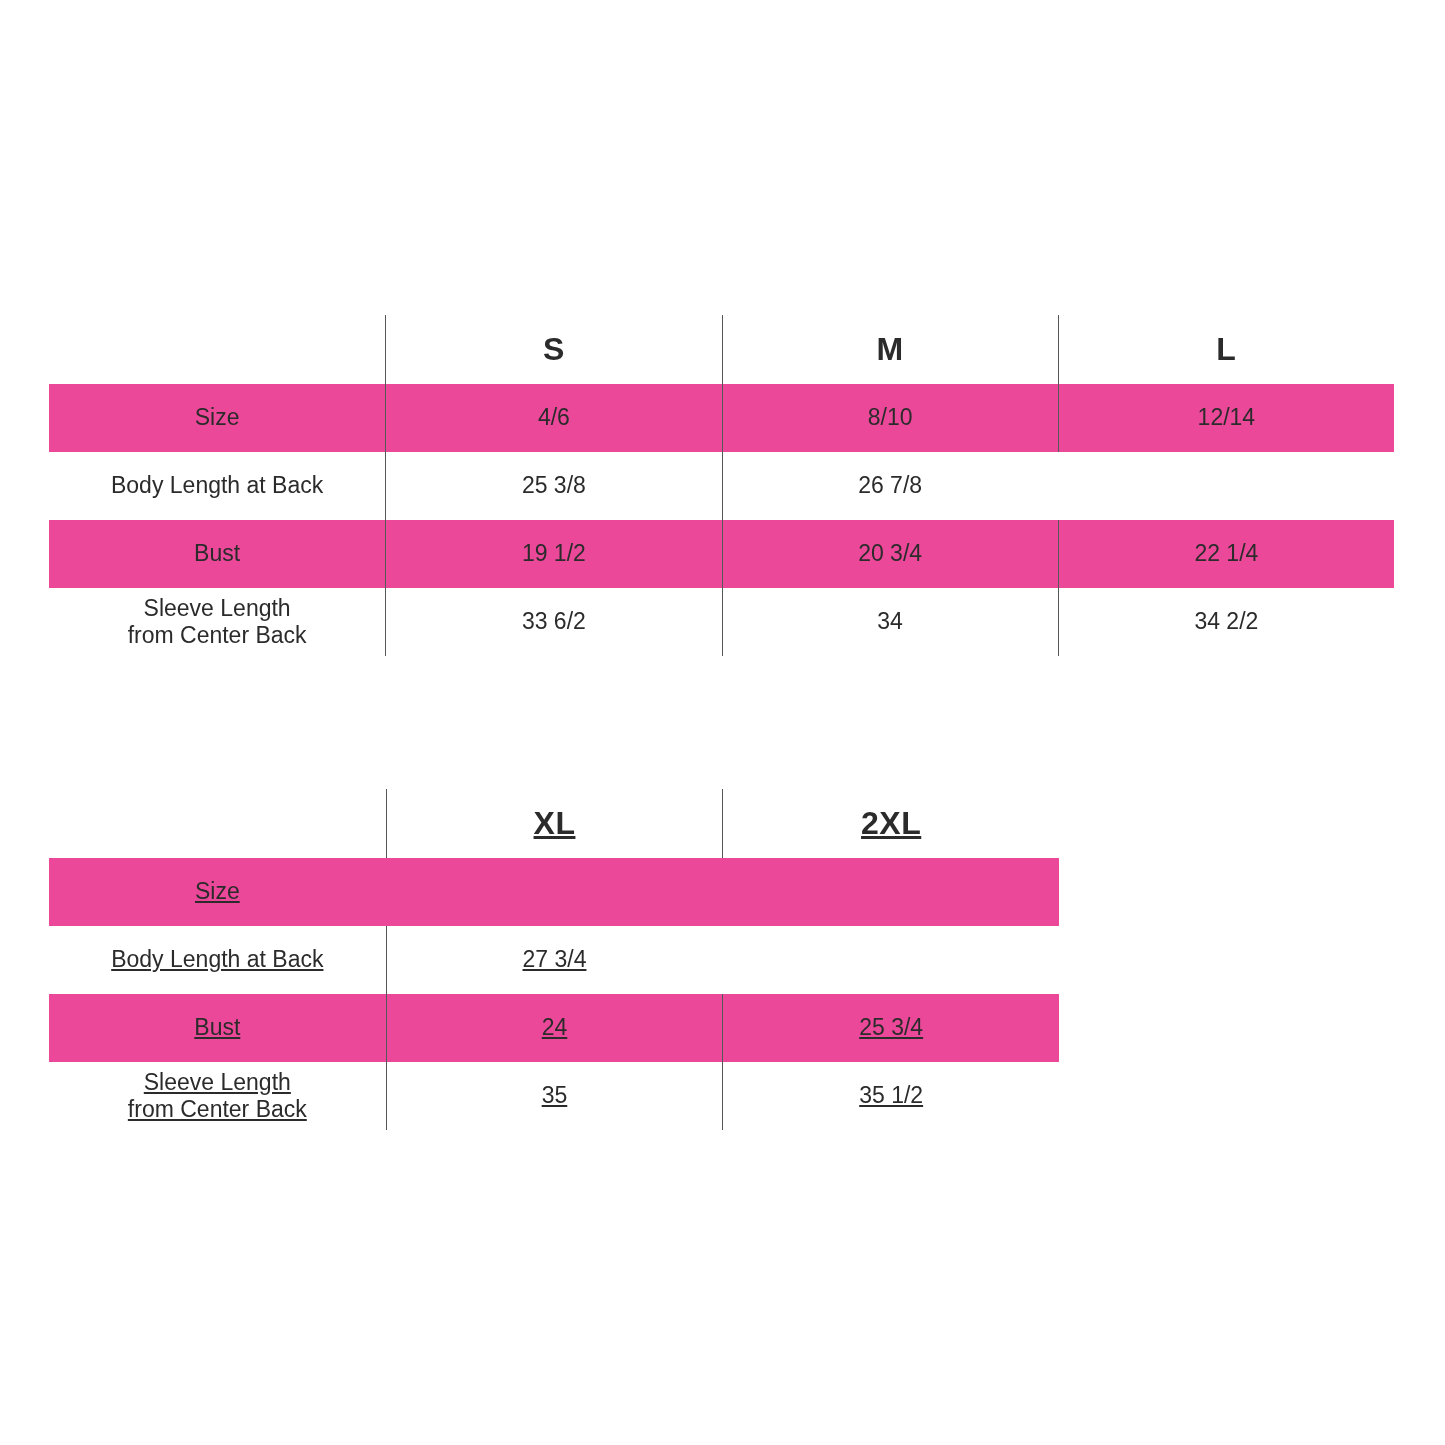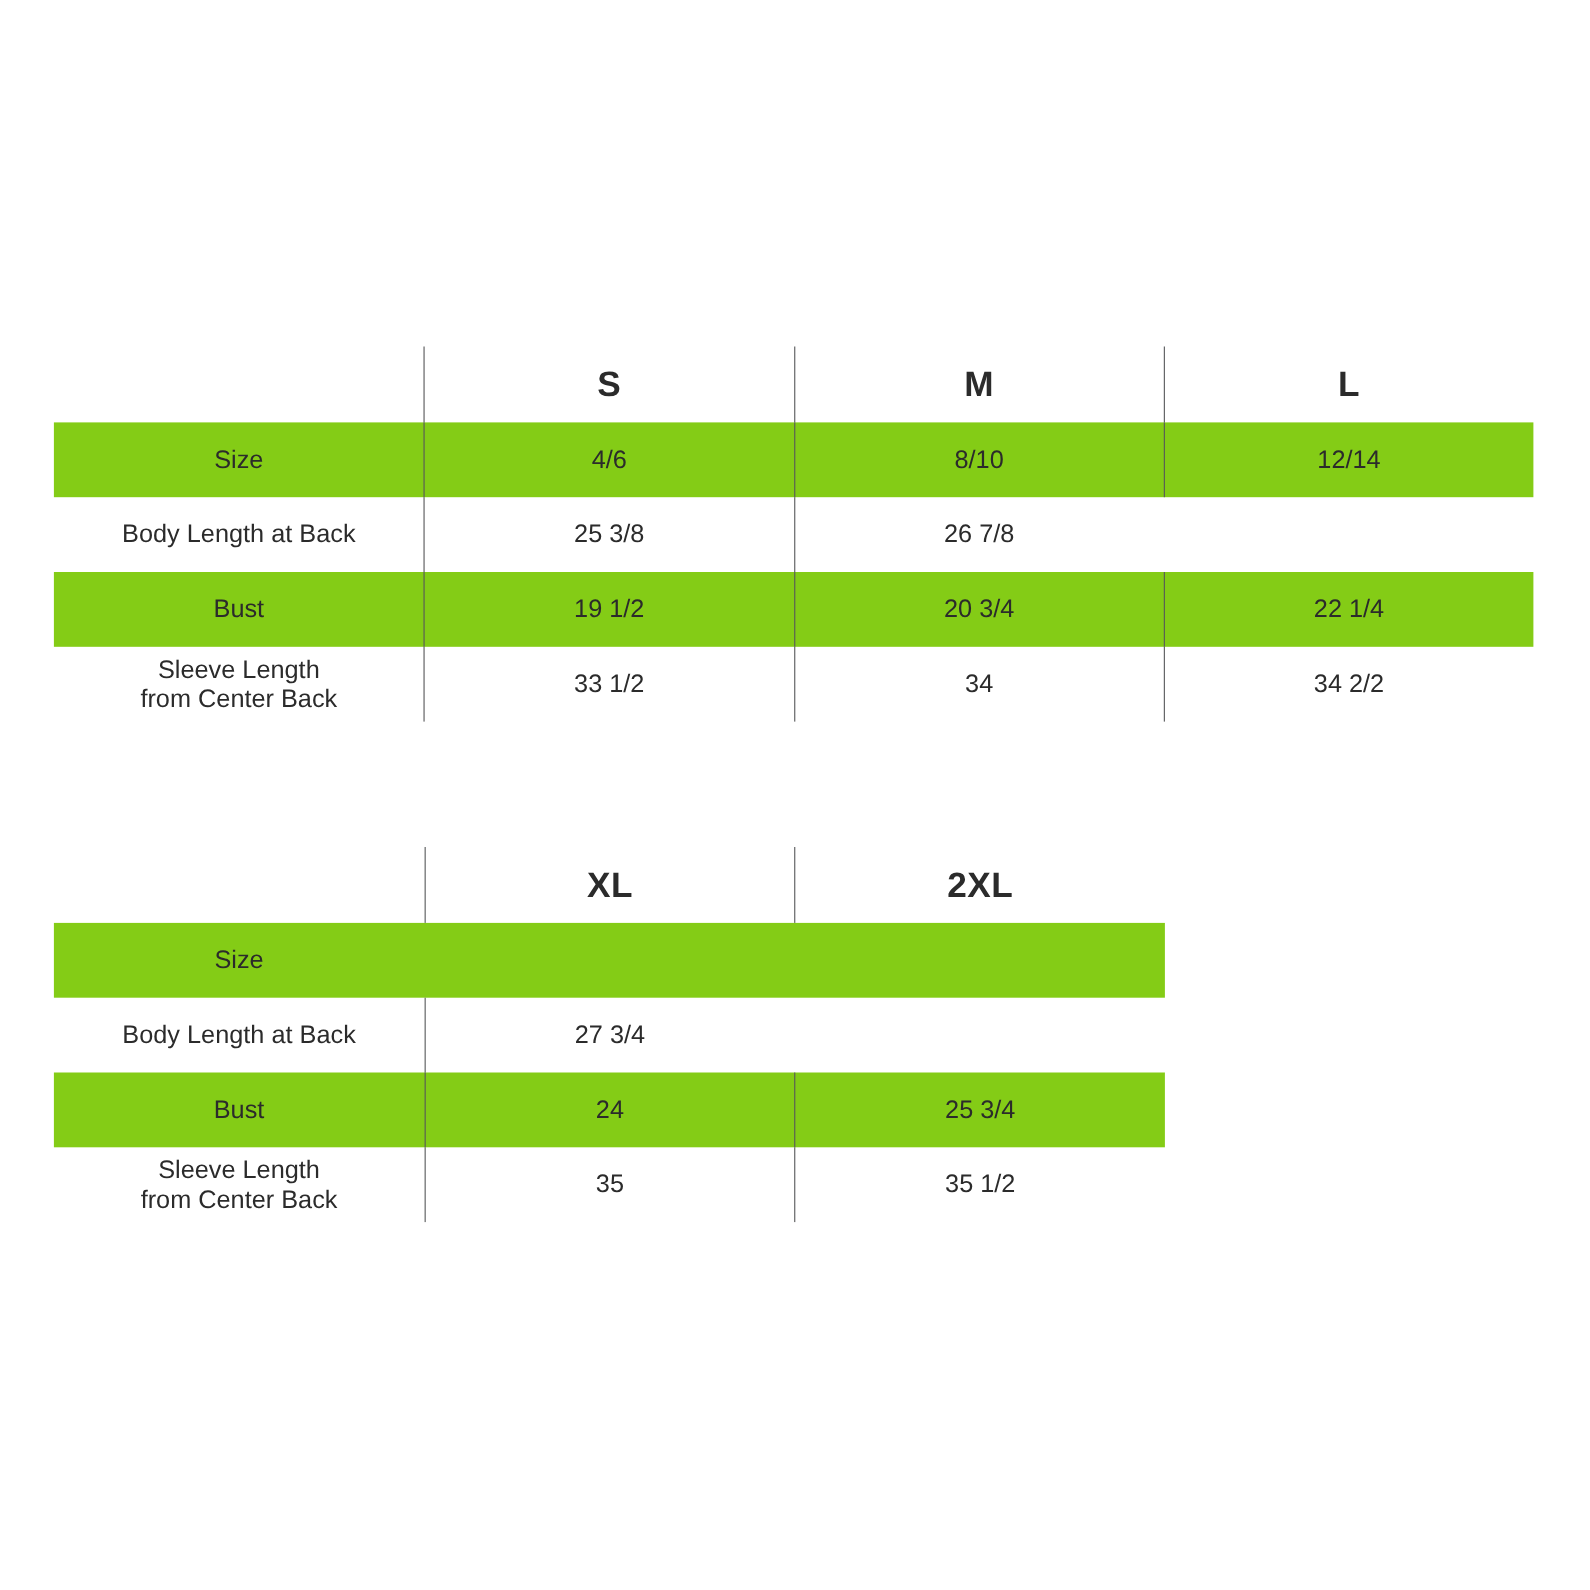--- a/index.html
+++ b/index.html
@@ -8,21 +8,21 @@
     width: 1445px; height: 1445px;
     position: relative;
     font-family: "Liberation Sans", sans-serif;
     color: #2b2b2b;
   }
   .size-table {
     position: absolute;
     left: 49px;
   }
   .table-1 { top: 315px; width: 1345px; }
-  .table-2 { top: 770px; width: 1010px; }
+  .table-2 { top: 789px; width: 1010px; text-decoration: underline; }
 
   .row { display: grid; height: 68px; }
   .header-row { height: 69px; }
   .table-1 .row { grid-template-columns: repeat(4, 1fr); }
   .table-2 .row { grid-template-columns: repeat(3, 1fr); }
 
   .cell {
     display: flex;
     align-items: center;
     justify-content: center;
@@ -31,21 +31,21 @@
     line-height: 1.18;
     white-space: pre-line;
   }
   .cell + .cell { border-left: 1.5px solid #565759; }
 
   .header-cell {
     font-size: 32px;
     font-weight: 600;
     letter-spacing: 0.5px;
   }
-  .stripe { background: #84cc16; }
+  .stripe { background: #ec4899; }
 </style>
 </head>
 <body>
 
 <section class="size-table table-1">
   <div class="row header-row">
     <div class="cell"></div>
     <div class="cell header-cell">S</div>
     <div class="cell header-cell">M</div>
     <div class="cell header-cell">L</div>
@@ -63,21 +63,21 @@
   </div>
   <div class="row stripe">
     <div class="cell">Bust</div>
     <div class="cell">19 1/2</div>
     <div class="cell">20 3/4</div>
     <div class="cell">22 1/4</div>
   </div>
   <div class="row">
     <div class="cell">Sleeve Length
 from Center Back</div>
-    <div class="cell">33 1/2</div>
+    <div class="cell">33 6/2</div>
     <div class="cell">34</div>
     <div class="cell">34 2/2</div>
   </div>
 </section>
 
 <section class="size-table table-2">
   <div class="row header-row">
     <div class="cell"></div>
     <div class="cell header-cell">XL</div>
     <div class="cell header-cell">2XL</div>

